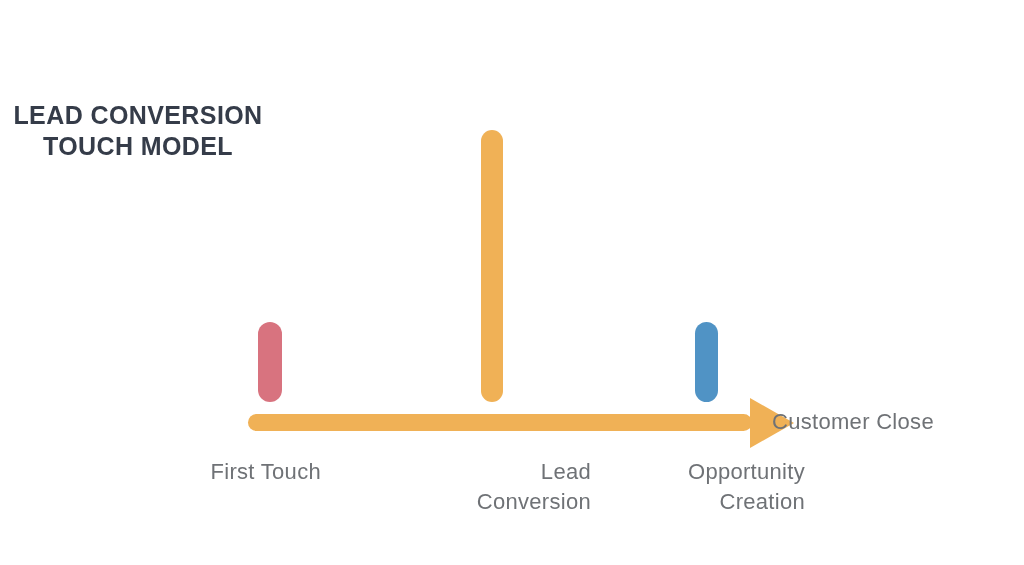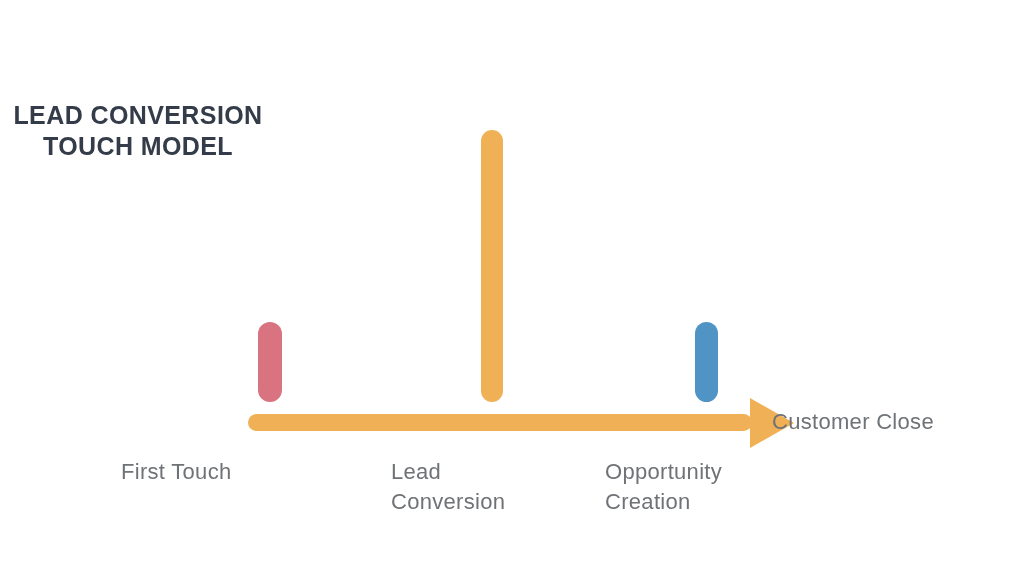--- a/index.html
+++ b/index.html
@@ -51,21 +51,21 @@
     width: 0;
     height: 0;
     border-top: 25px solid transparent;
     border-bottom: 25px solid transparent;
     border-left: 44px solid #F0B156;
   }
   .stage-label {
     position: absolute;
     top: 457px;
     width: 200px;
-    text-align: left;
+    text-align: right;
     font-size: 22px;
     font-weight: 300;
     line-height: 30px;
     letter-spacing: 0.3px;
     color: #6F7276;
     white-space: pre-line;
   }
   .label-first { left: 121px; }
   .label-lead  { left: 391px; }
   .label-opp   { left: 605px; }

